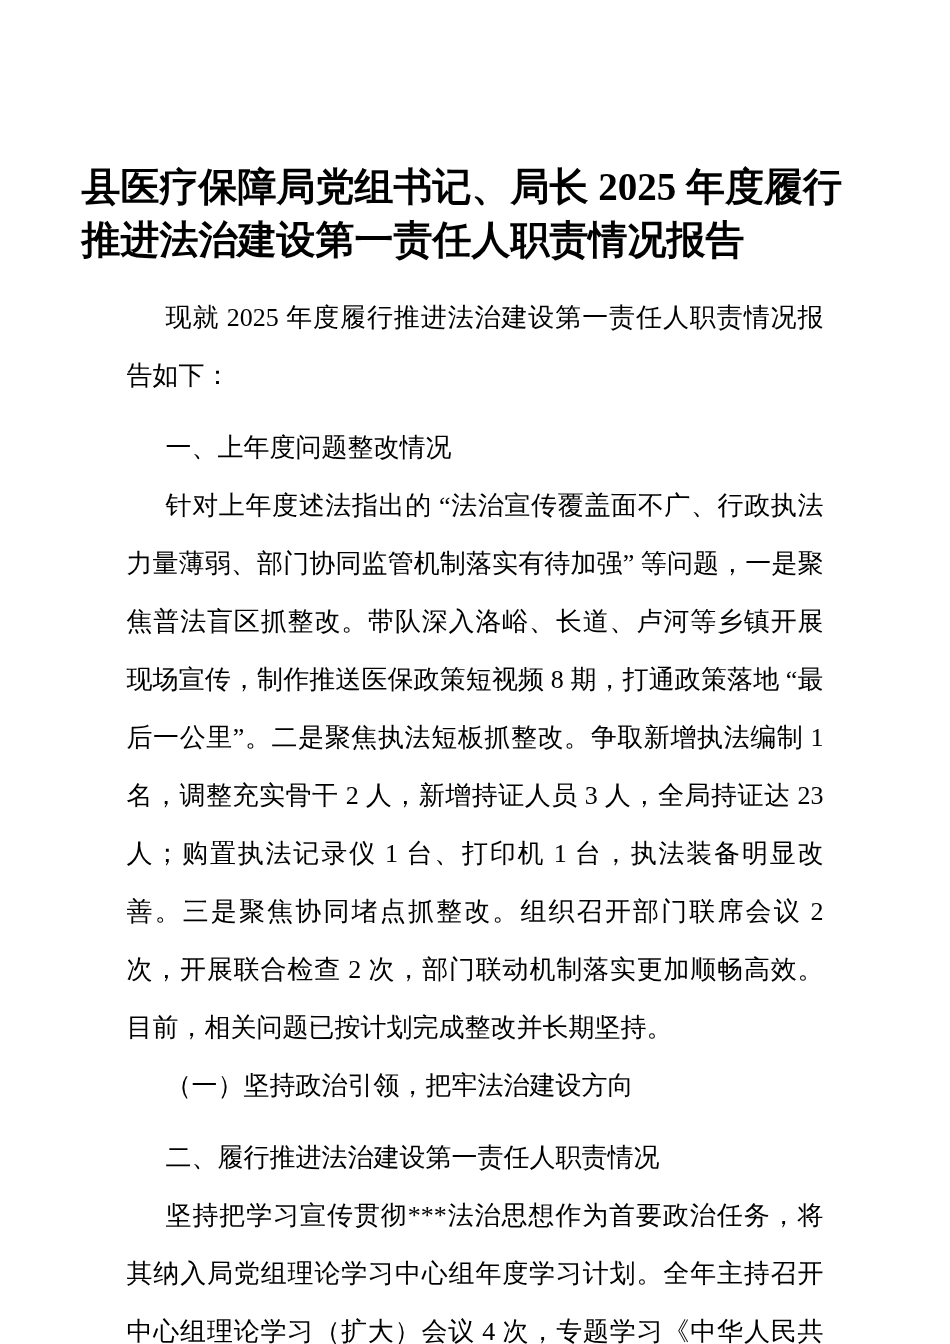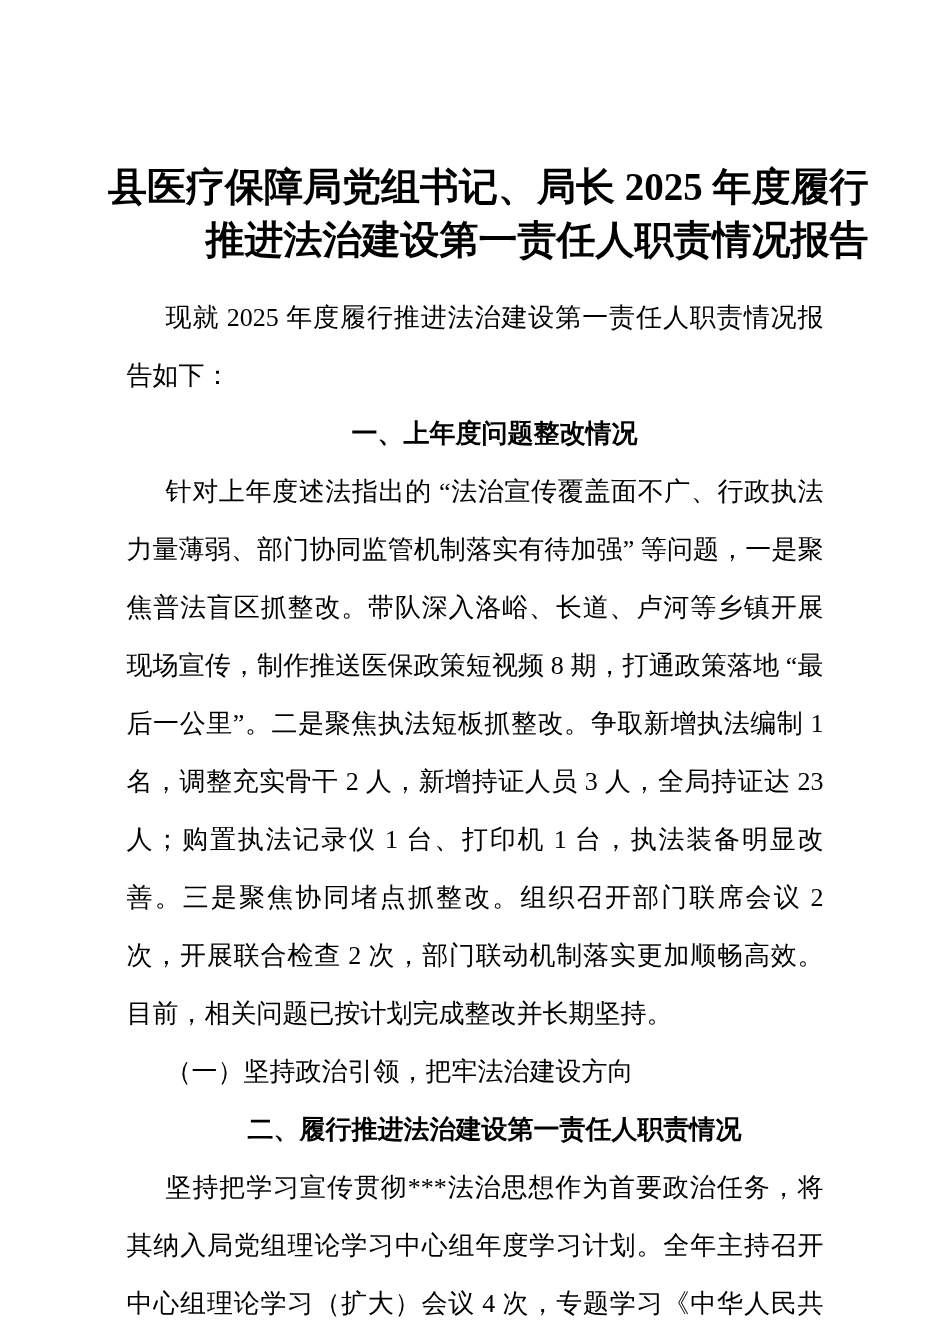--- a/index.html
+++ b/index.html
@@ -17,43 +17,44 @@
       color: #000000;
       overflow: hidden;
     }
     .content {
       width: 697px;
       margin: 0 auto;
       padding-top: 160px;
     }
     .doc-title {
       margin: 0 -45px;
-      text-align: right;
+      text-align: left;
       font-weight: bold;
       font-size: 39px;
       line-height: 53px;
       color: #000000;
     }
     .doc-title .title-line {
       white-space: nowrap;
     }
     .doc-body {
       margin-top: 23px;
     }
     p.para {
       font-size: 26px;
       line-height: 58px;
       text-align: justify;
       text-indent: 39px;
       color: #000000;
       word-break: break-all;
     }
     p.para.heading1 {
-      font-weight: bold;
-      text-align: center;
+      font-weight: normal;
+      text-align: left;
+      margin-top: 14px;
     }
     p.para.heading2 {
       font-weight: normal;
       text-align: left;
     }
   </style>
 </head>
 <body>
 
 <div class="page">

